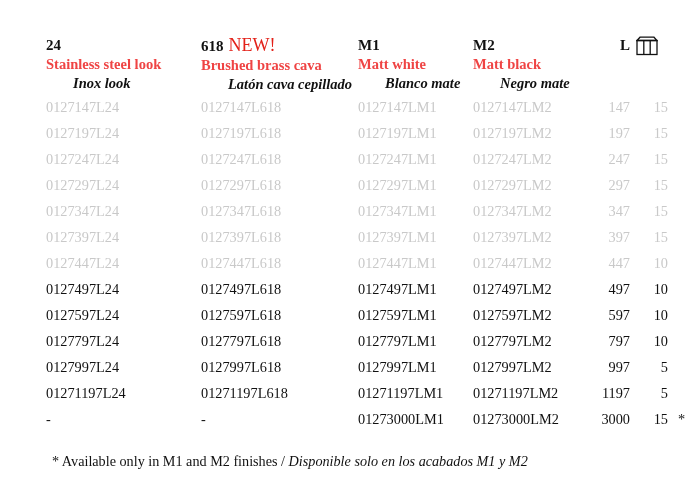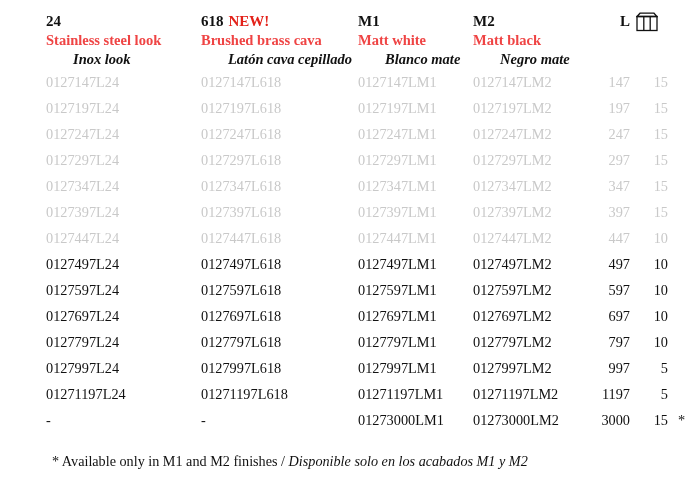--- a/index.html
+++ b/index.html
@@ -12,21 +12,21 @@
     background: #ffffff;
     font-family: "Liberation Serif", serif;
     color: #111111;
     overflow: hidden;
   }
   .page {
     position: relative;
     width: 700px;
     height: 500px;
     box-sizing: border-box;
-    padding: 12px 26px 0 46px;
+    padding: 36px 26px 0 46px;
   }
   table.spec {
     border-collapse: collapse;
     width: 100%;
     table-layout: fixed;
   }
   table.spec td, table.spec th {
     padding: 0;
     vertical-align: top;
     text-align: left;
@@ -45,22 +45,22 @@
   }
   .head-code {
     font-family: "Liberation Serif", serif;
     font-weight: bold;
     font-size: 15px;
     line-height: 19px;
     color: #111;
   }
   .head-new {
     color: #e32119;
-    font-weight: bold;
-    font-size: 15px;
+    font-weight: normal;
+    font-size: 18px;
     margin-left: 5px;
     margin-top: 36px;
   }
   .head-en {
     font-weight: bold;
     font-size: 14.5px;
     line-height: 19px;
     color: #ef4444;
   }
   .head-es {
@@ -251,29 +251,20 @@
         <tr class="row">
           <td class="strong">0127597L24</td>
           <td class="strong">0127597L618</td>
           <td class="strong">0127597LM1</td>
           <td class="strong">0127597LM2</td>
           <td class="num strong">597</td>
           <td class="qty strong">10</td>
           <td class="star strong"></td>
         </tr>
         <tr class="row">
-          <td class="strong">0127697L24</td>
-          <td class="strong">0127697L618</td>
-          <td class="strong">0127697LM1</td>
-          <td class="strong">0127697LM2</td>
-          <td class="num strong">697</td>
-          <td class="qty strong">10</td>
-          <td class="star strong"></td>
-        </tr>
-        <tr class="row">
           <td class="strong">0127797L24</td>
           <td class="strong">0127797L618</td>
           <td class="strong">0127797LM1</td>
           <td class="strong">0127797LM2</td>
           <td class="num strong">797</td>
           <td class="qty strong">10</td>
           <td class="star strong"></td>
         </tr>
         <tr class="row">
           <td class="strong">0127997L24</td>

